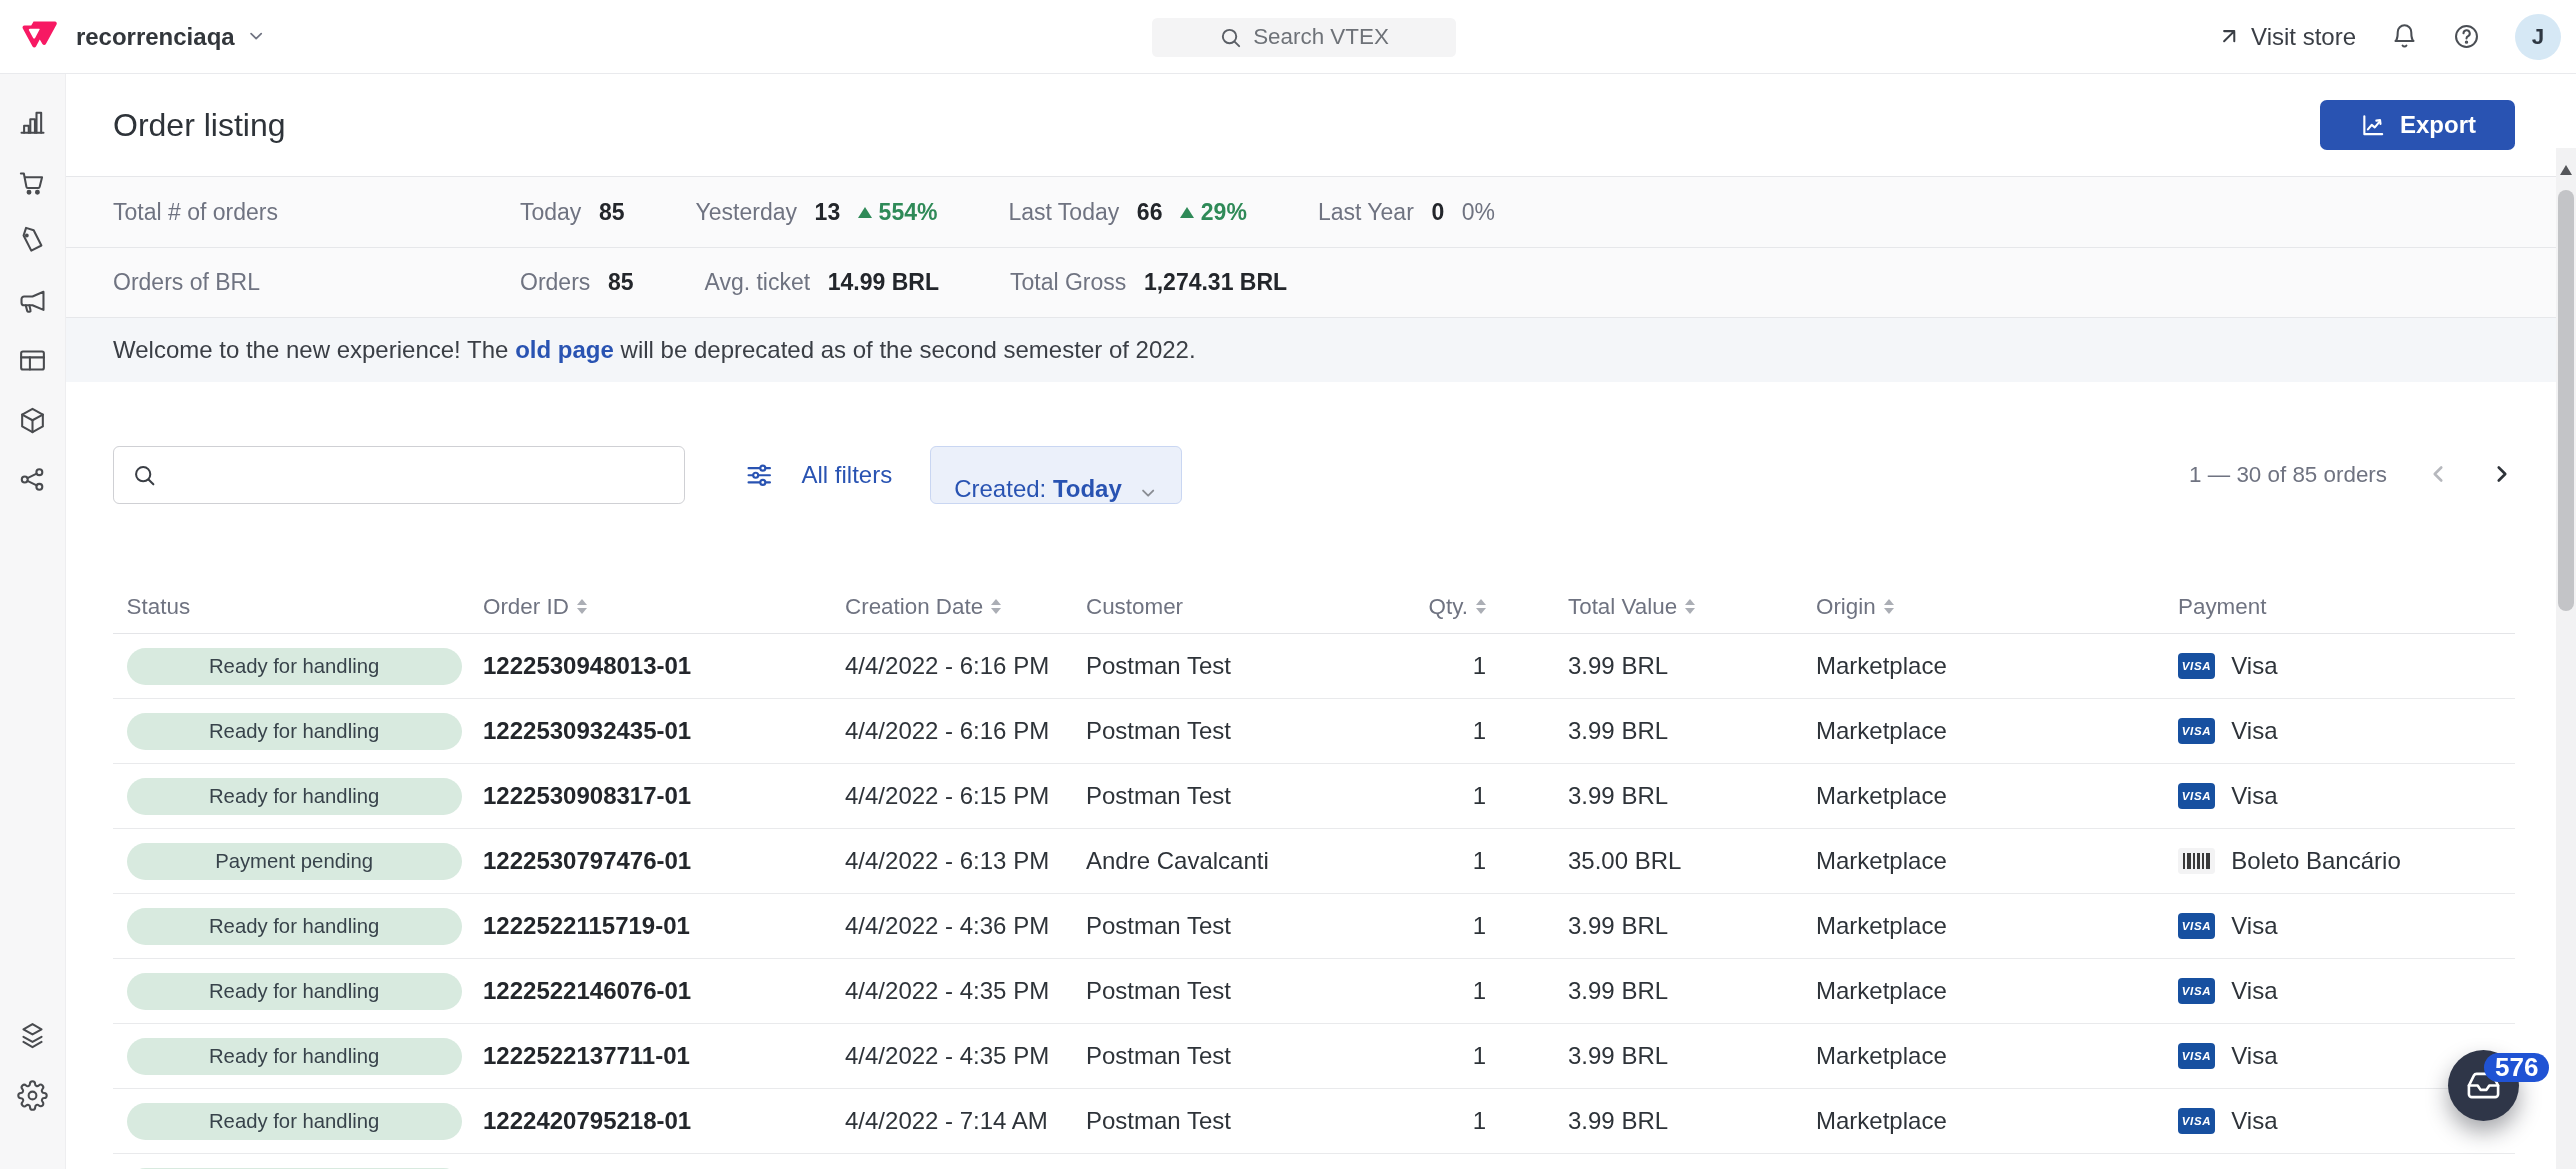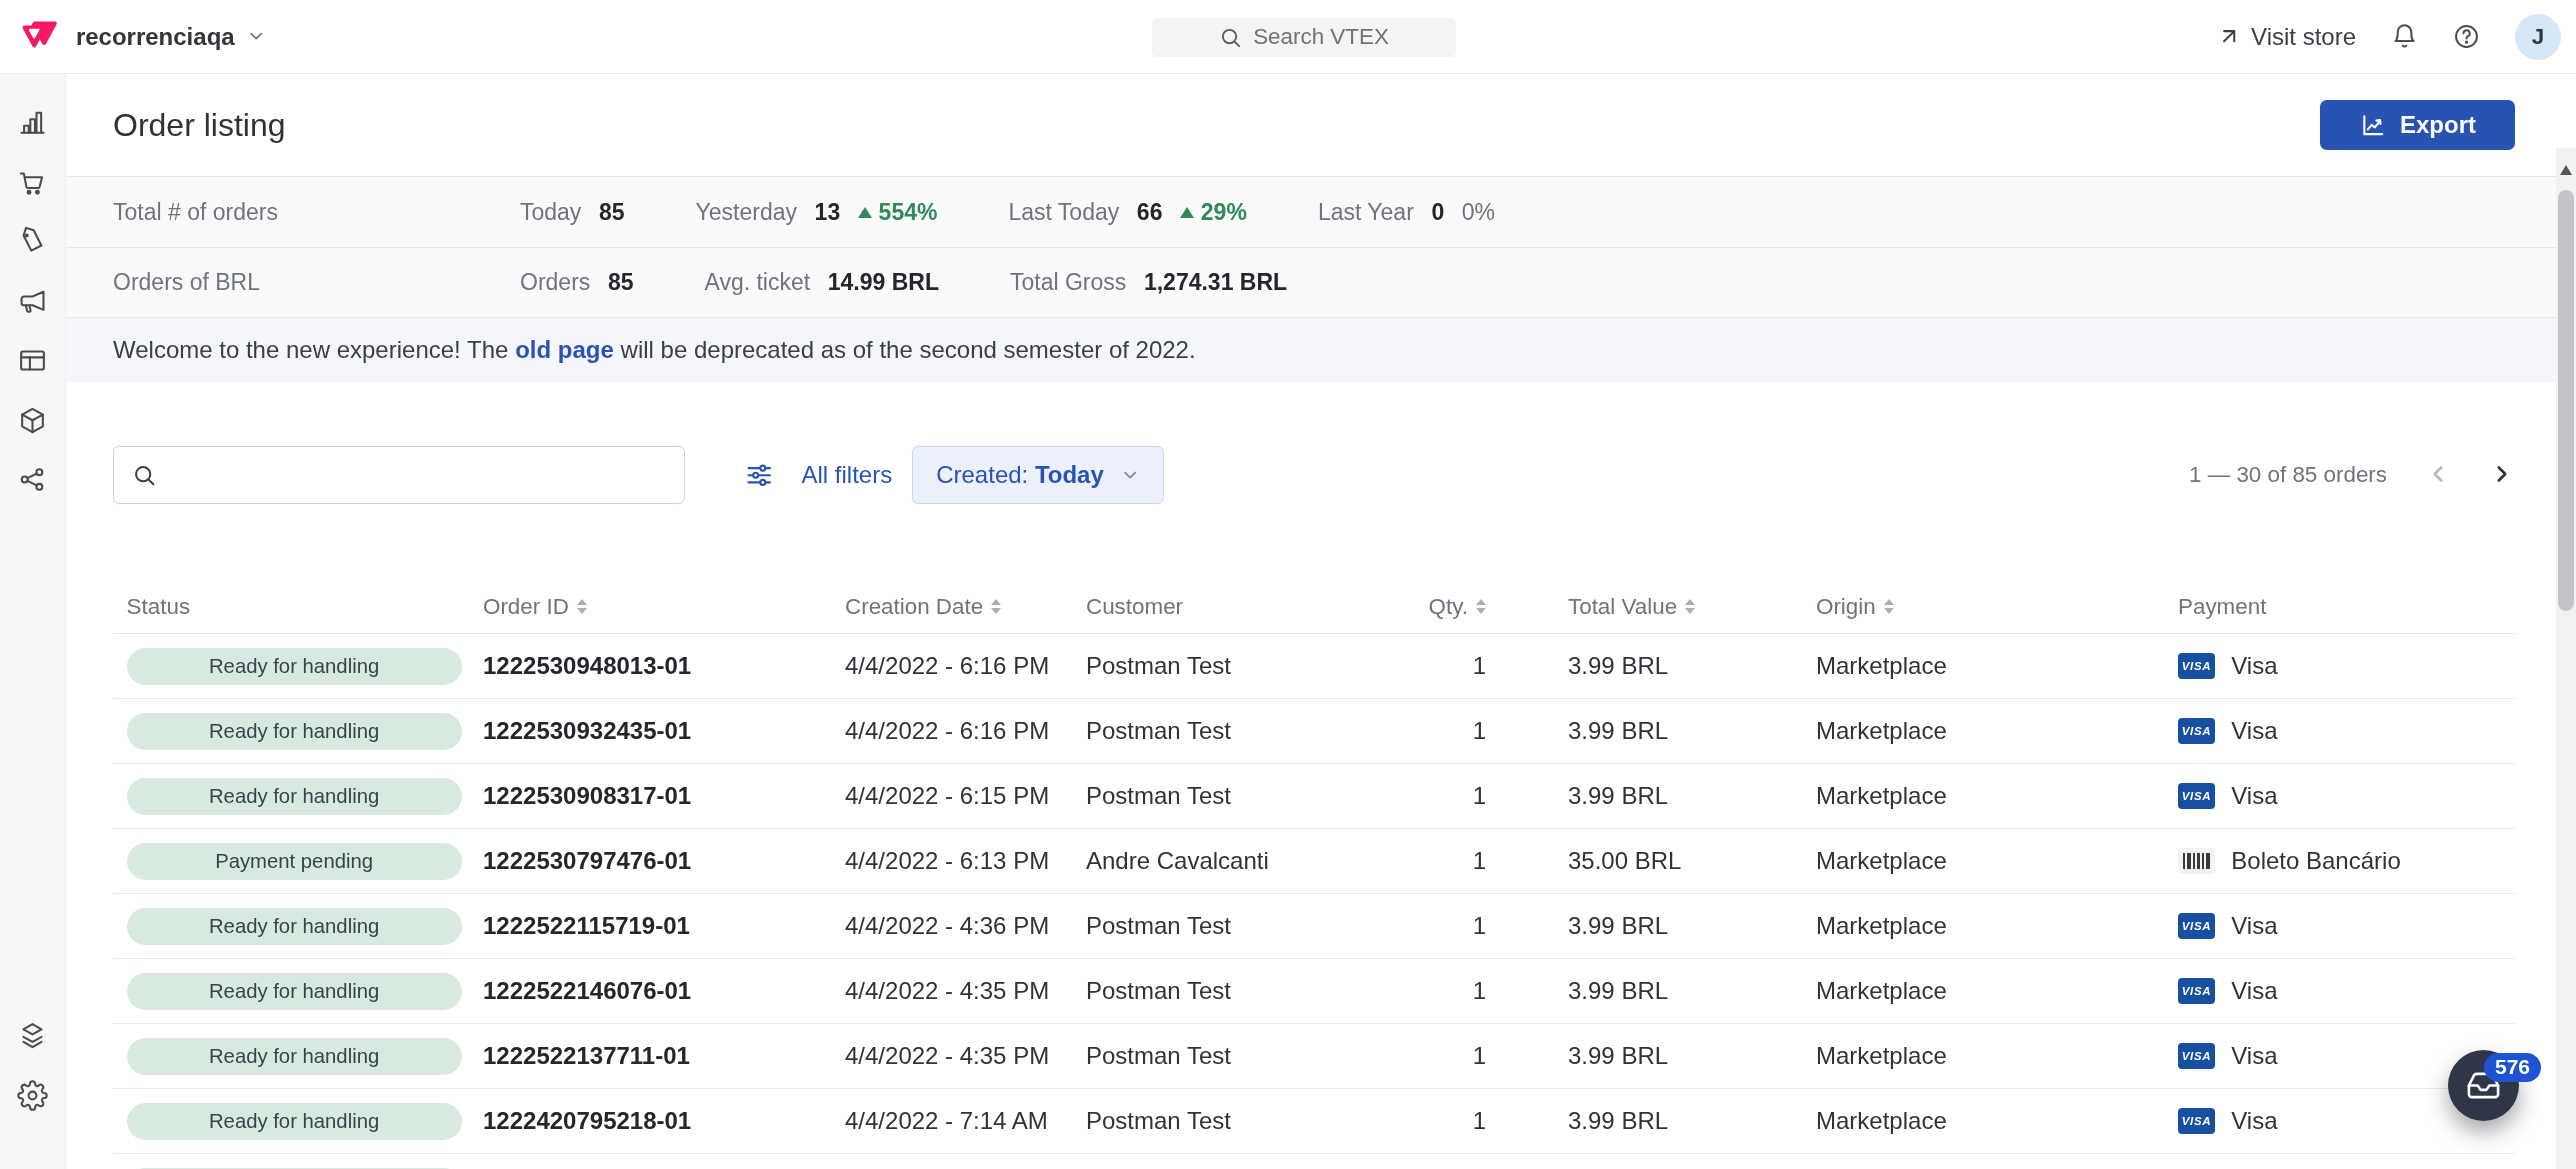--- a/index.html
+++ b/index.html
@@ -74,21 +74,21 @@
   .order-search input{ border:none; outline:none; font-size:24px; width:100%; color:#32363B;
     font-family:"Liberation Sans",sans-serif; background:transparent;}
   .order-search input::placeholder{ color:#9EA1A8; }
   .all-filters{ display:flex; align-items:center; gap:28px; margin-left:60px; color:var(--blue);
     font-size:24px; cursor:pointer; }
   .all-filters svg{ width:28.5px; height:28.5px; stroke:var(--blue); }
   .chip{ height:58px; border-radius:6.1px; display:flex; align-items:center; gap:16.3px; padding:0 23px;
     font-size:24px; cursor:pointer; }
   .chip svg{ width:20.3px; height:20.3px; stroke:#8A8D94; }
   .chip-status{ background:#F2F2F3; color:#32363B; margin-left:39px; }
-  .chip-created{ background:#EBF0FA; border:1.4px solid #C9D6F2; color:var(--blue); margin-left:20px; }
+  .chip-created{ background:#EBF0FA; border:1.4px solid #C9D6F2; color:var(--blue); margin-left:38px;align-items:flex-end; }
   .chip-created b{ font-weight:700; }
   .pager{ margin-left:auto; display:flex; align-items:center; gap:38px; }
   .pager-range{ font-size:22.4px; color:var(--muted); }
   .pager-btn{ background:none; border:none; cursor:pointer; padding:0; }
   .pager-btn svg{ width:26px; height:26px; }
   .pager-prev svg{ stroke:#B6B8BD; }
   .pager-next svg{ stroke:#2E3339; }
 
   
   .table{ margin:76px 0 0 47px; width:2402px; }
@@ -120,21 +120,21 @@
   .sb-arrow i{ width:0; height:0; border-left:6.8px solid transparent; border-right:6.8px solid transparent; display:block;}
   .sb-up{ top:5.4px; } .sb-up i{ border-bottom:10.2px solid #55565A; }
   .sb-thumb{ position:absolute; left:2px; top:42px; width:16.3px; height:421px; background:#C3C4C7; border-radius:8.1px; cursor:pointer;}
 
   
   .fab{ position:absolute; left:2448px; top:1050px; width:71px; height:71px; border-radius:50%;
     background:var(--fab); display:flex; align-items:center; justify-content:center; cursor:pointer;
     box-shadow:0 11px 22px rgba(20,24,35,.38); z-index:7;}
   .fab svg{ width:35px; height:35px; stroke:#fff; }
   .fab-badge{ position:absolute; left:2484px; top:1053px; min-width:54px; height:28.5px; border-radius:15px;
-    background:var(--badge); color:#fff; font-size:21px; font-weight:700;
+    background:var(--badge); color:#fff; font-size:26px; font-weight:700;
     display:flex; align-items:center; justify-content:center; padding:0 11px; z-index:8; cursor:pointer;}
 </style>
 </head>
 <body>
 
 <header class="topbar">
   <div class="brand">
     <svg class="logo" viewBox="0 0 24 22">
       <path fill="#F71963" d="M8.5 1h14.1c1 0 1.6 1.1 1.1 2L16.6 16c-.5.9-1.8.9-2.3 0L12.5 13 10 17.6c-.5.9-1.8.9-2.3 0L1.2 5.6C.7 4.7 1.3 3.6 2.3 3.6h4.5L8 1.6c.1-.4.3-.6.5-.6z"></path>
       <path fill="#fff" d="M12.4 6.4l-3 5.6c-.3.5-1 .5-1.3 0L5.3 6.9c-.3-.5.1-1.1.7-1.1h5.8c.5 0 .9.2.6.6z"></path>

